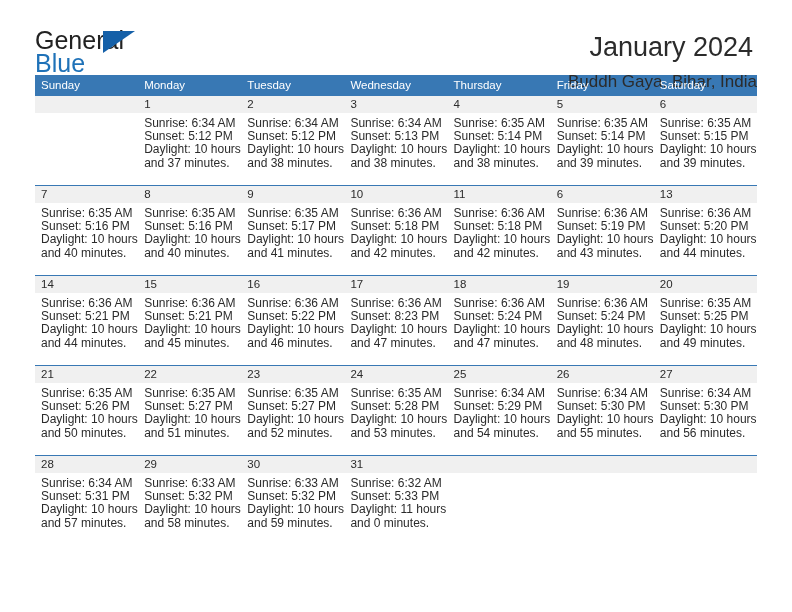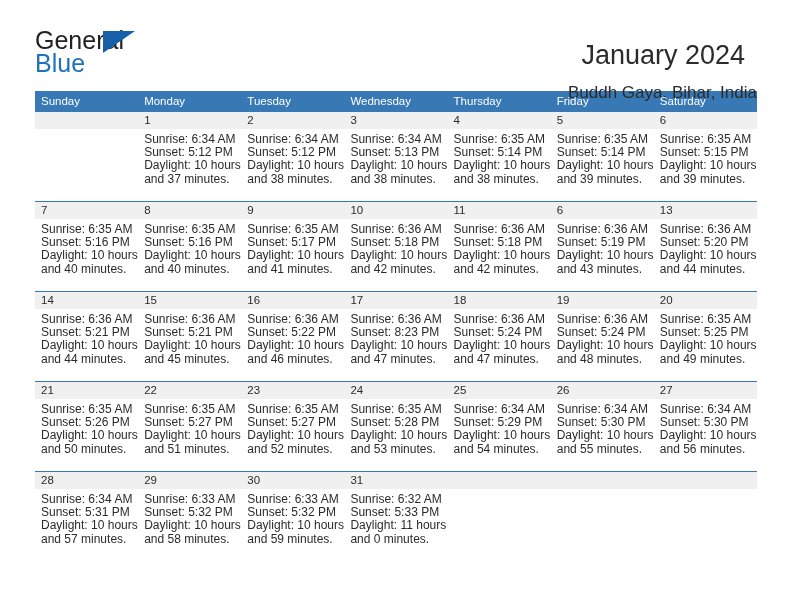--- a/index.html
+++ b/index.html
@@ -59,31 +59,31 @@
   }
   .title-block {
     text-align: right;
     padding-top: 0px;
   }
   .cal-title {
     font-size: 27px;
     color: #2b2b2b;
     font-weight: normal;
     line-height: 1.15;
-    margin: 12px;
+    margin: 4px;
   }
   .cal-subtitle {
     font-size: 17px;
     color: #2b2b2b;
     margin-top: 9px;
   }
 
   
   .calendar {
-    margin: 16px 35px;
+    margin: 0 35px;
     width: 722px;
     border-collapse: collapse;
     table-layout: fixed;
   }
   .calendar th {
     background: #3878b4;
     color: #ffffff;
     font-weight: normal;
     font-size: 11.5px;
     text-align: left;

